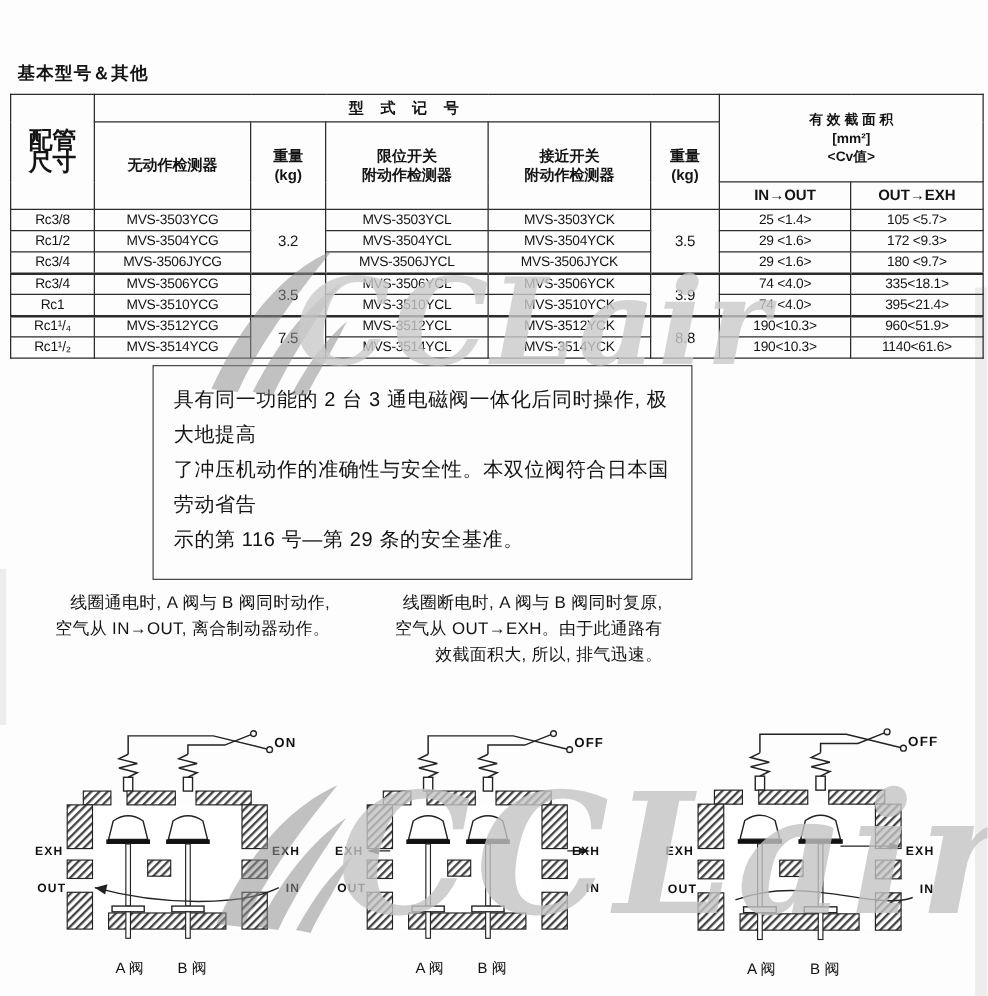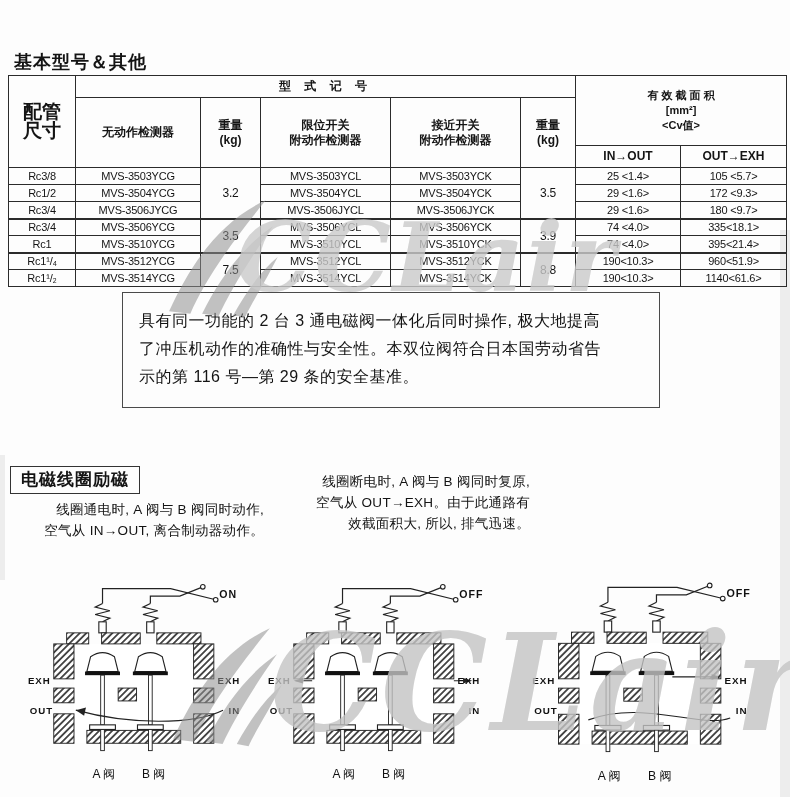--- a/index.html
+++ b/index.html
@@ -3,35 +3,35 @@
 <meta charset="utf-8">
 <style>
   html,body{margin:0;padding:0;}
   body{
     width:790px;height:797px;position:relative;overflow:hidden;
     background:#fdfdfd;color:#141414;
     font-family:"Liberation Sans","DejaVu Sans",sans-serif;
   }
   .preline{white-space:pre-line;}
   
-  .page-title{position:absolute;left:14px;top:50px;font-size:18px;font-weight:bold;letter-spacing:1px;}
+  .page-title{position:absolute;left:14px;top:50px;font-size:14px;font-weight:bold;letter-spacing:1px;}
   
   .spec-table{position:absolute;left:8px;top:75px;width:778px;border-collapse:collapse;table-layout:fixed;background:transparent;}
   .spec-table th,.spec-table td{border:1px solid #2b2b2b;padding:0;text-align:center;vertical-align:middle;overflow:hidden;}
   .spec-table{border:1.5px solid #2b2b2b;}
   .spec-table th{font-weight:bold;font-size:12px;line-height:15px;}
   .spec-table td{font-size:11px;letter-spacing:-0.2px;margin-top:24px;}
   .th-big{font-size:14px;letter-spacing:5px;}
   .th-pipe{font-size:19px;line-height:18px;}
   .th-area{font-size:11px;line-height:14px;}
   tr.hr1{height:22px;} tr.hr2{height:48px;} tr.hr3{height:22px;}
   tr.br{height:17px;}
   tr.grp td{border-top-width:2px;}
   
-  .note-box{position:absolute;left:122px;top:292px;width:538px;box-sizing:border-box;
+  .note-box{position:absolute;left:122px;top:292px;width:432px;box-sizing:border-box;
     border:1.5px solid #4a4a4a;padding:14px 16px 16px 16px;background:transparent;}
   .note-text{font-size:16px;line-height:28px;letter-spacing:0.5px;}
   
   .section{position:absolute;top:466px;}
   .sec-1{left:10px;width:254px;} .sec-2{left:272px;width:258px;} .sec-3{left:536px;width:250px;}
   .sec-title{display:inline-block;border:1.5px solid #333;padding:1px 10px 2px 10px;
     font-size:17px;font-weight:bold;letter-spacing:1px;}
   .sec-body{margin-top:5px;font-size:13.5px;line-height:21px;letter-spacing:0.3px;text-align:right;}
   
   .diagram{position:absolute;top:578px;width:230px;height:210px;}
@@ -180,21 +180,20 @@
 </tbody>
   </table>
 
 <div class="note-box">
   <div class="note-text preline">具有同一功能的 2 台 3 通电磁阀一体化后同时操作, 极大地提高
 了冲压机动作的准确性与安全性。本双位阀符合日本国劳动省告
 示的第 116 号—第 29 条的安全基准。</div>
 </div>
 
 <div class="section sec-1">
-  <div class="sec-title">电磁线圈励磁</div>
   <div class="sec-body preline">线圈通电时, A 阀与 B 阀同时动作,
 空气从 IN→OUT, 离合制动器动作。</div>
 </div>
 <div class="section sec-2">
   <div class="sec-body preline">线圈断电时,  A 阀与 B 阀同时复原,
 空气从 OUT→EXH。由于此通路有
 效截面积大, 所以, 排气迅速。</div>
 </div>
 <div class="section sec-3">
 </div>

